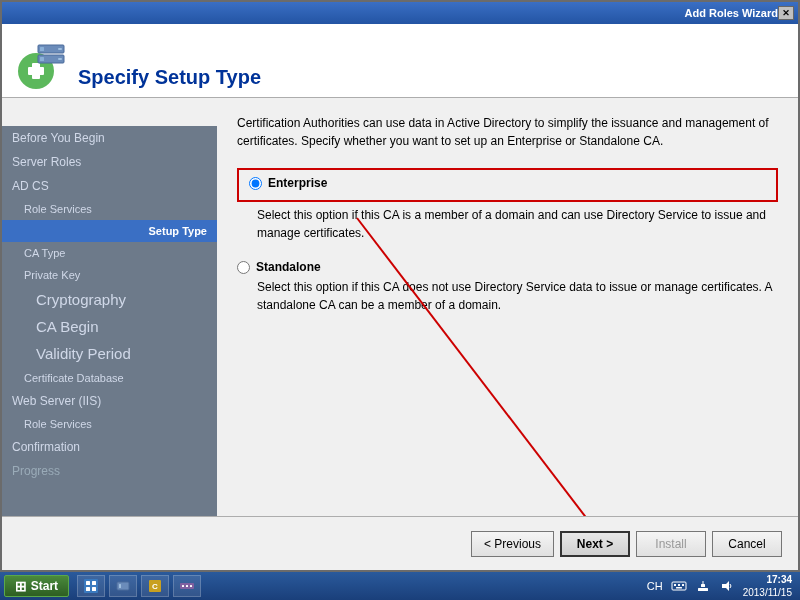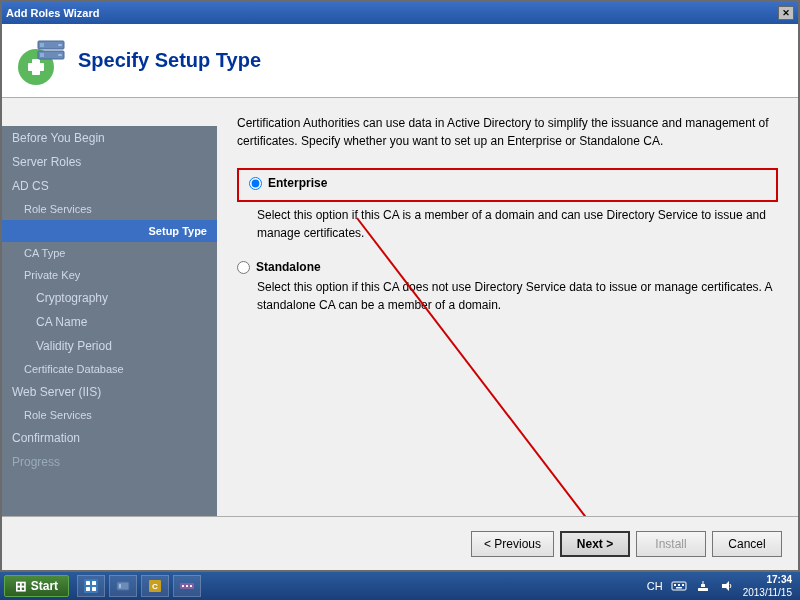--- a/index.html
+++ b/index.html
@@ -20,21 +20,21 @@
       border: 2px solid #6b6b6b;
       display: flex;
       flex-direction: column;
     }
 
     .title-bar {
       background: linear-gradient(to bottom, #3a6fc4, #2354a3);
       height: 22px;
       display: flex;
       align-items: center;
-      justify-content: space-between;
+      justify-content: flex-end;
       padding: 0 4px;
       color: white;
       font-size: 11px;
       font-weight: bold;
     }
 
     .title-bar-buttons {
       display: flex;
       gap: 2px;
     }
@@ -50,21 +50,21 @@
       font-size: 9px;
       cursor: pointer;
       color: #000;
     }
 
     
     .wizard-header {
       background: white;
       padding: 8px 16px;
       display: flex;
-      align-items: center;
+      align-items: flex-end;
       gap: 12px;
       border-bottom: 1px solid #adadad;
       min-height: 74px;
     }
 
     .wizard-icon {
       width: 48px;
       height: 48px;
       position: relative;
       flex-shrink: 0;
@@ -108,21 +108,21 @@
       text-align: right;
     }
 
     .sidebar-item.sub {
       padding-left: 22px;
       font-size: 11px;
     }
 
     .sidebar-item.subsub {
       padding-left: 34px;
-      font-size: 12px;
+      font-size: 15px;
     }
 
     .sidebar-item.dimmed {
       color: #9aabb8;
     }
 
     
     .content {
       flex: 1;
       background: #f0f0f0;
@@ -330,21 +330,21 @@
 
       <div id="sidebar-items-container">
           <div class="sidebar-item">Before You Begin</div>
           <div class="sidebar-item">Server Roles</div>
           <div class="sidebar-item">AD CS</div>
           <div class="sidebar-item sub">Role Services</div>
           <div class="sidebar-item sub active">Setup Type</div>
           <div class="sidebar-item sub">CA Type</div>
           <div class="sidebar-item sub">Private Key</div>
           <div class="sidebar-item subsub">Cryptography</div>
-          <div class="sidebar-item subsub">CA Name</div>
+          <div class="sidebar-item subsub">CA Begin</div>
           <div class="sidebar-item subsub">Validity Period</div>
           <div class="sidebar-item sub">Certificate Database</div>
           <div class="sidebar-item">Web Server (IIS)</div>
           <div class="sidebar-item sub">Role Services</div>
           <div class="sidebar-item">Confirmation</div>
           <div class="sidebar-item dimmed">Progress</div>
         </div>
     </div>
 
     <div class="content">

